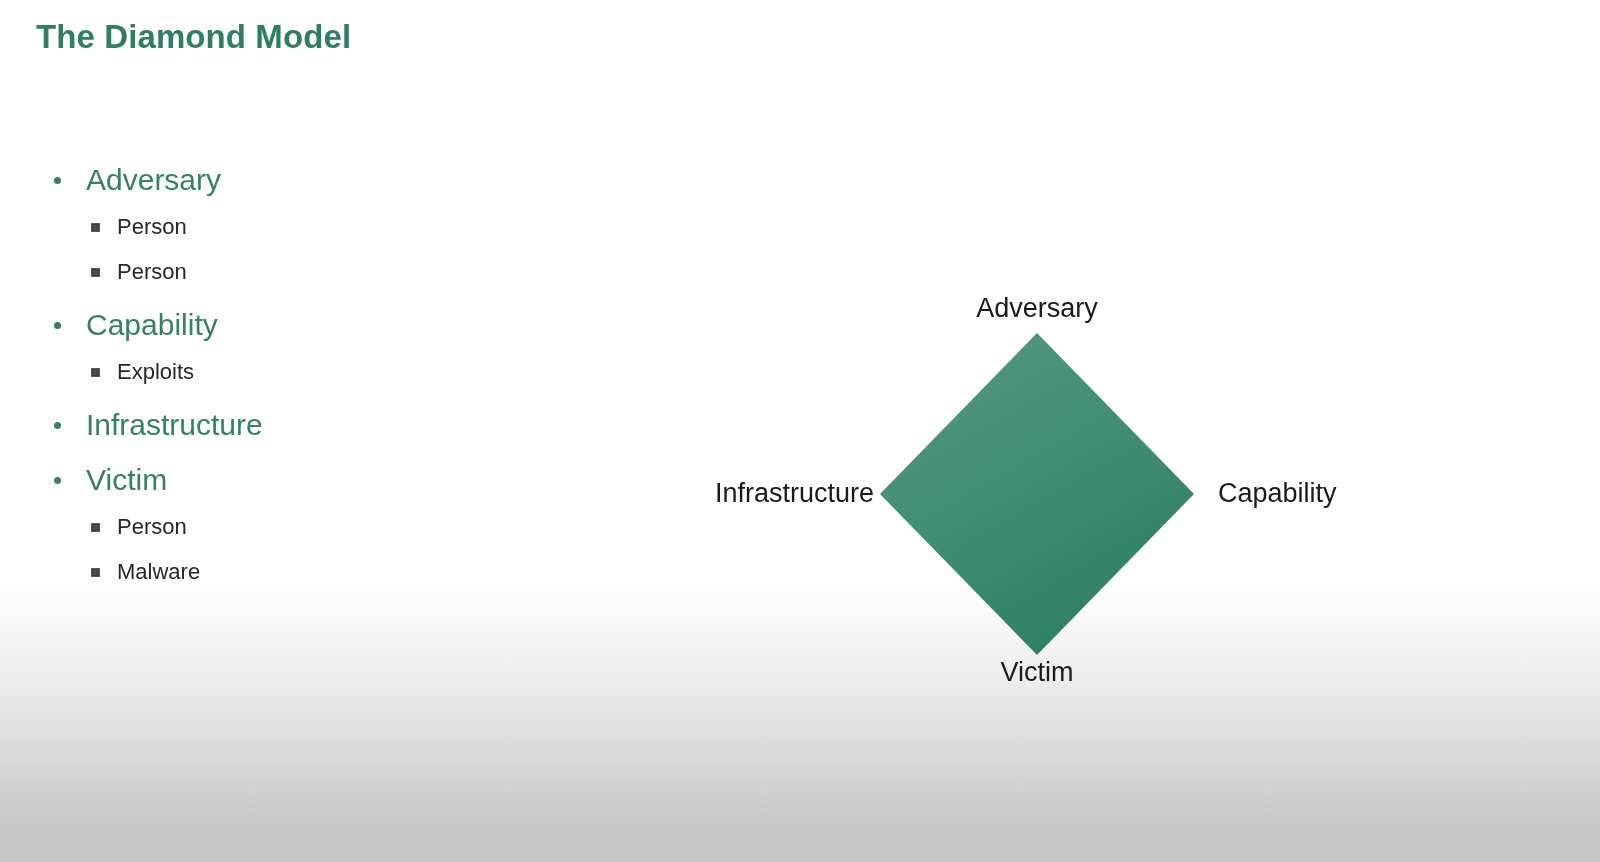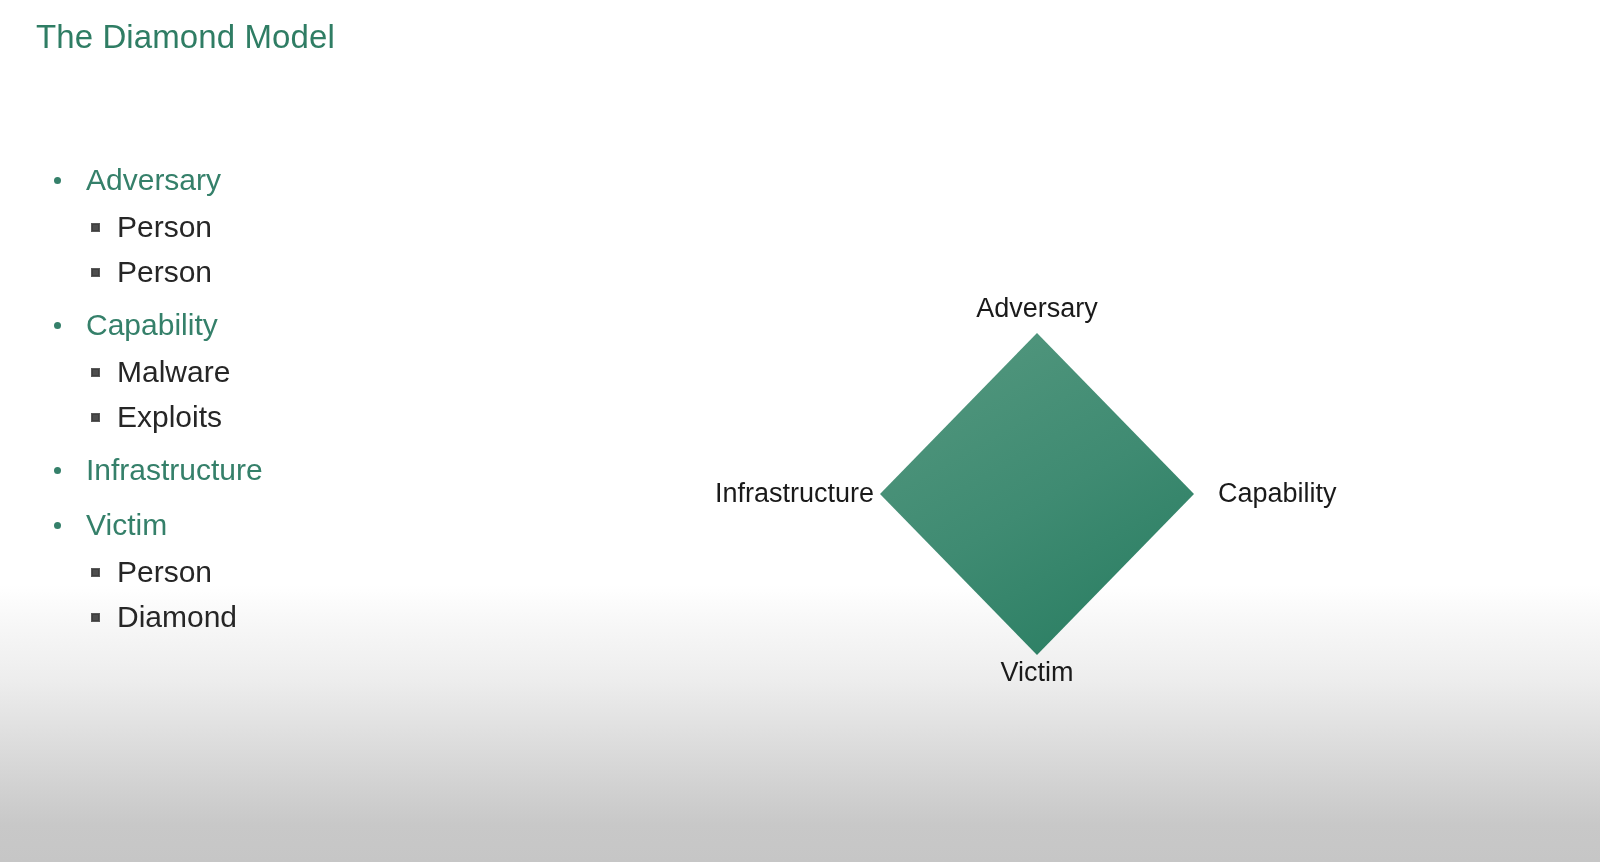--- a/index.html
+++ b/index.html
@@ -30,21 +30,21 @@
                 #c6c6c6 862px);
     overflow: hidden;
   }
 
   
   #slide-title {
     position: absolute;
     left: 36px;
     top: 18px;
     font-size: 33px;
-    font-weight: normal;
+    font-weight: bold;
     color: #2f7d64;
     letter-spacing: 0.1px;
     white-space: nowrap;
   }
 
   
   #bullet-list {
     position: absolute;
     left: 38px;
     top: 155px;
@@ -72,21 +72,21 @@
     height: 7px;
     border-radius: 50%;
     background: #35806a;
   }
 
   .level2 {
     position: relative;
     height: 45px;
     line-height: 45px;
     padding-left: 79px;
-    font-size: 30px;
+    font-size: 22px;
     color: #262626;
     white-space: nowrap;
   }
   .level2 .square-bullet {
     position: absolute;
     left: 53px;
     top: 19px;
     width: 9px;
     height: 9px;
     background: #3f3f3f;
@@ -179,47 +179,43 @@
       </div>
     </div>
 
     <div class="bullet-group">
       <div class="level1">
         <span class="round-bullet"></span>
         <span>Capability</span>
       </div>
       <div class="level2">
         <span class="square-bullet"></span>
+        <span>Exploits</span>
+      </div>
+    </div>
+
+    <div class="bullet-group">
+      <div class="level1">
+        <span class="round-bullet"></span>
+        <span>Infrastructure</span>
+      </div>
+    </div>
+
+    <div class="bullet-group">
+      <div class="level1">
+        <span class="round-bullet"></span>
+        <span>Victim</span>
+      </div>
+      <div class="level2">
+        <span class="square-bullet"></span>
+        <span>Person</span>
+      </div>
+      <div class="level2">
+        <span class="square-bullet"></span>
         <span>Malware</span>
-      </div>
-      <div class="level2">
-        <span class="square-bullet"></span>
-        <span>Exploits</span>
-      </div>
-    </div>
-
-    <div class="bullet-group">
-      <div class="level1">
-        <span class="round-bullet"></span>
-        <span>Infrastructure</span>
-      </div>
-    </div>
-
-    <div class="bullet-group">
-      <div class="level1">
-        <span class="round-bullet"></span>
-        <span>Victim</span>
-      </div>
-      <div class="level2">
-        <span class="square-bullet"></span>
-        <span>Person</span>
-      </div>
-      <div class="level2">
-        <span class="square-bullet"></span>
-        <span>Diamond</span>
       </div>
     </div>
 
   </div>
 
   <div id="diamond-figure">
     <div id="diamond-shape"></div>
 
     <div class="diamond-label" id="label-adversary">Adversary</div>
 

